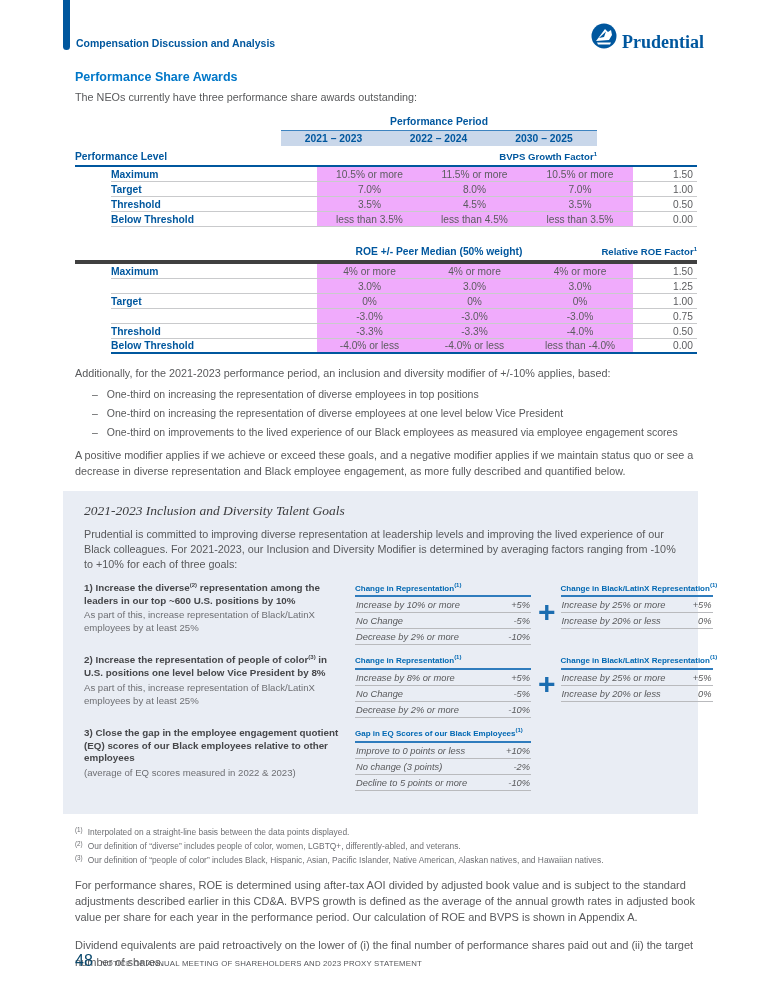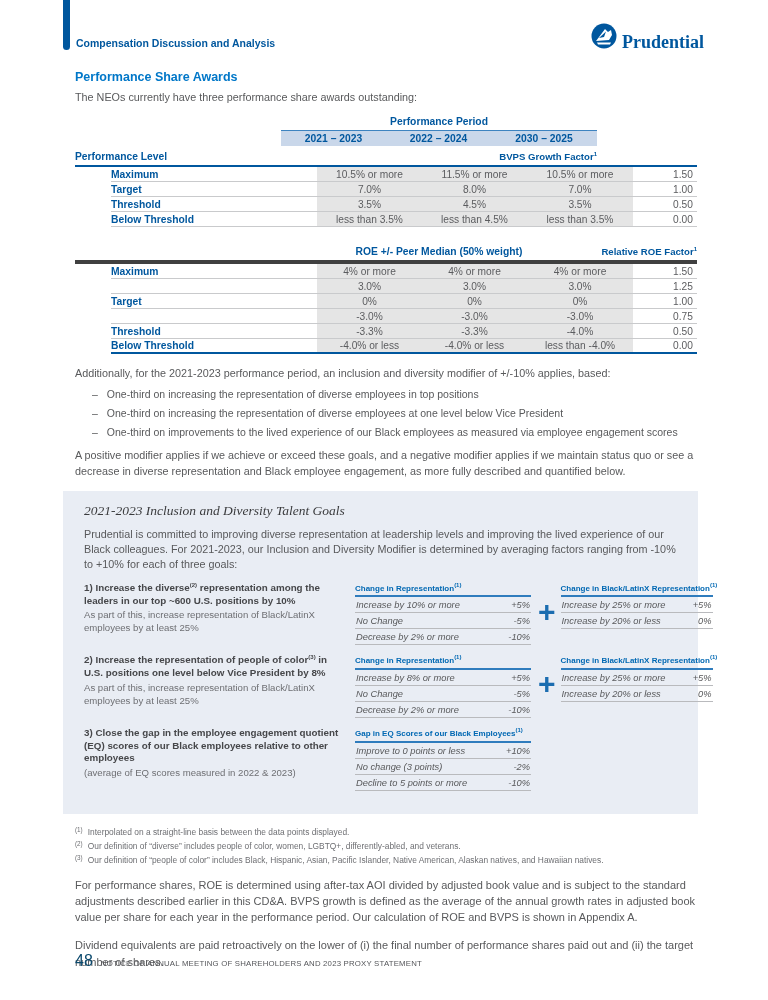--- a/index.html
+++ b/index.html
@@ -30,21 +30,21 @@
   .group-row { align-items:end; border-bottom:2px solid #00579E; }
   .level-head { font-weight:bold; color:#00579E; font-size:10.3px; padding:3px 0; }
   .group-head { background:#dde6f2; text-align:center; font-weight:bold; color:#00579E;
     font-size:10.3px; padding:3px 0; }
   .factor-head { text-align:right; font-weight:bold; color:#00579E; font-size:9.6px; padding:3px 0; }
   .factor-head sup, .mini-head sup { font-size:6px; }
   .trow { border-bottom:1px solid #c9cacc; align-items:center; height:15px;margin-left:36px; }
   .tlabel { font-weight:bold; color:#00579E; font-size:10.3px; }
   .tcell { text-align:center; font-size:10.2px; color:#5b5c5f; align-self:stretch;
     display:flex; align-items:center; justify-content:center; }
-  .tcell.shaded { background:#e5e5e5; }
+  .tcell.shaded { background:#f0abfc; }
   .roe-head-row { margin-top:16px; border-bottom:4px solid #404040; align-items:end; }
   #roe-body .trow:last-child { border-bottom:2px solid #00579E; }
 
   
   .modifier-intro { font-size:10.8px; margin:13px 0 9px; }
   .bullet { display:flex; font-size:10.5px; margin:0 0 7px 17px; }
   .dash { margin-right:9px; }
   .modifier-summary { font-size:10.8px; line-height:1.45; margin:10px 0 11px; }
 
   

